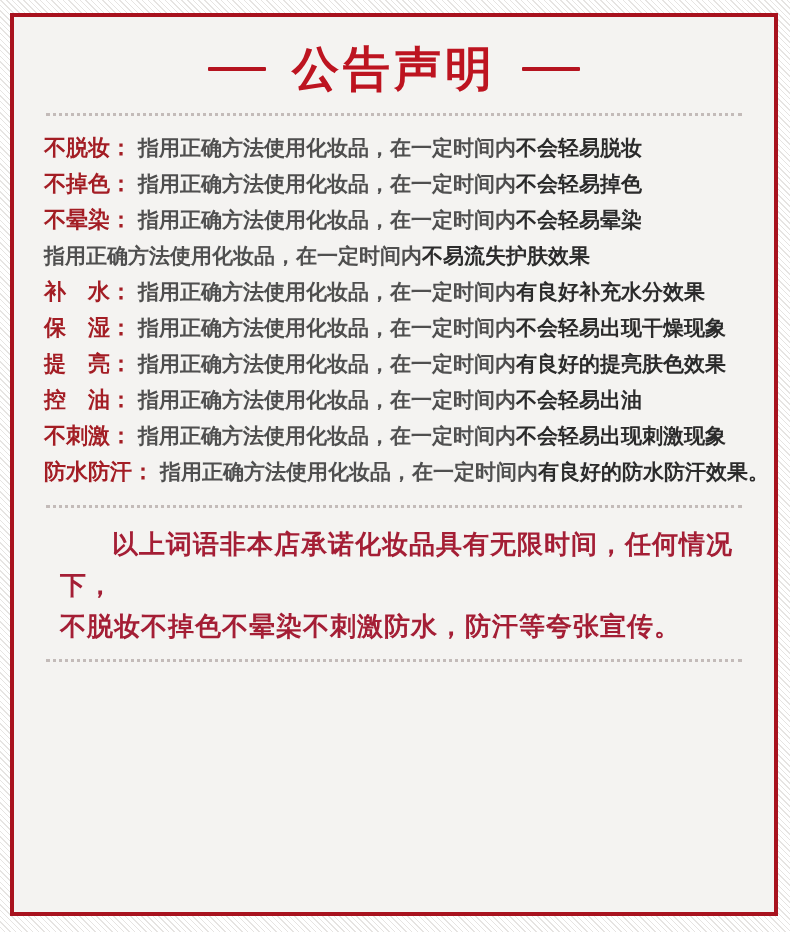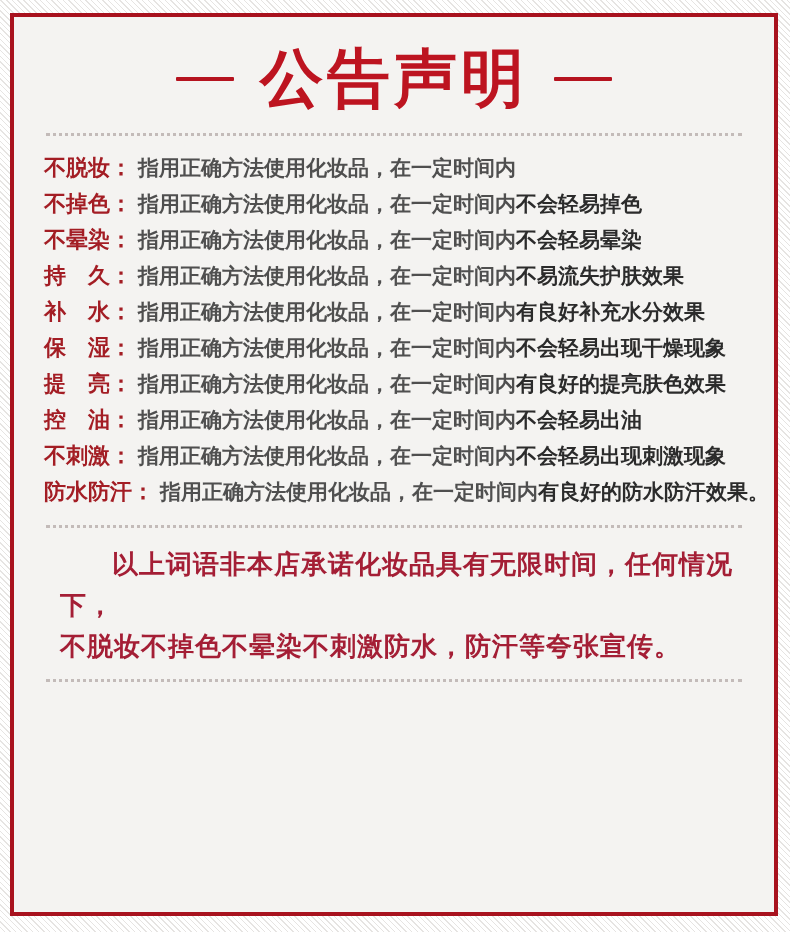--- a/index.html
+++ b/index.html
@@ -17,21 +17,21 @@
     padding:0 30px;
     overflow:hidden;
   }
   
   .title-row{
     margin-top:24px;
     display:flex;align-items:center;justify-content:center;gap:26px;
   }
   .title-dash{width:58px;height:4px;background:#b5131f;border-radius:1px;}
   h1.page-title{
-    margin:0;color:#bd1420;font-size:63px;font-weight:800;
+    margin:0;color:#bd1420;font-size:47px;font-weight:800;
     letter-spacing:4px;line-height:1.2;
   }
   
   .dotted-sep{
     height:0;border-top:3px dotted #c3bbb9;
     margin:0 2px;
   }
   .sep1{margin-top:16px;}
   .sep2{margin-top:15px;}
   .sep3{margin-top:12px;}
@@ -74,36 +74,36 @@
     <span class="title-dash"></span>
   </div>
 
   <div class="dotted-sep sep1"></div>
 
   <div class="glossary">
 
       <div class="glossary-row">
         <span class="glossary-term">不脱妆：</span>
         <span class="glossary-def">指用正确方法使用化妆品，在一定时间内</span>
+        <span class="glossary-em">不会轻易脱妆</span>
       </div>
 
       <div class="glossary-row">
         <span class="glossary-term">不掉色：</span>
         <span class="glossary-def">指用正确方法使用化妆品，在一定时间内</span>
         <span class="glossary-em">不会轻易掉色</span>
       </div>
 
       <div class="glossary-row">
         <span class="glossary-term">不晕染：</span>
         <span class="glossary-def">指用正确方法使用化妆品，在一定时间内</span>
         <span class="glossary-em">不会轻易晕染</span>
       </div>
 
       <div class="glossary-row">
-        <span class="glossary-term">持　久：</span>
         <span class="glossary-def">指用正确方法使用化妆品，在一定时间内</span>
         <span class="glossary-em">不易流失护肤效果</span>
       </div>
 
       <div class="glossary-row">
         <span class="glossary-term">补　水：</span>
         <span class="glossary-def">指用正确方法使用化妆品，在一定时间内</span>
         <span class="glossary-em">有良好补充水分效果</span>
       </div>
 

